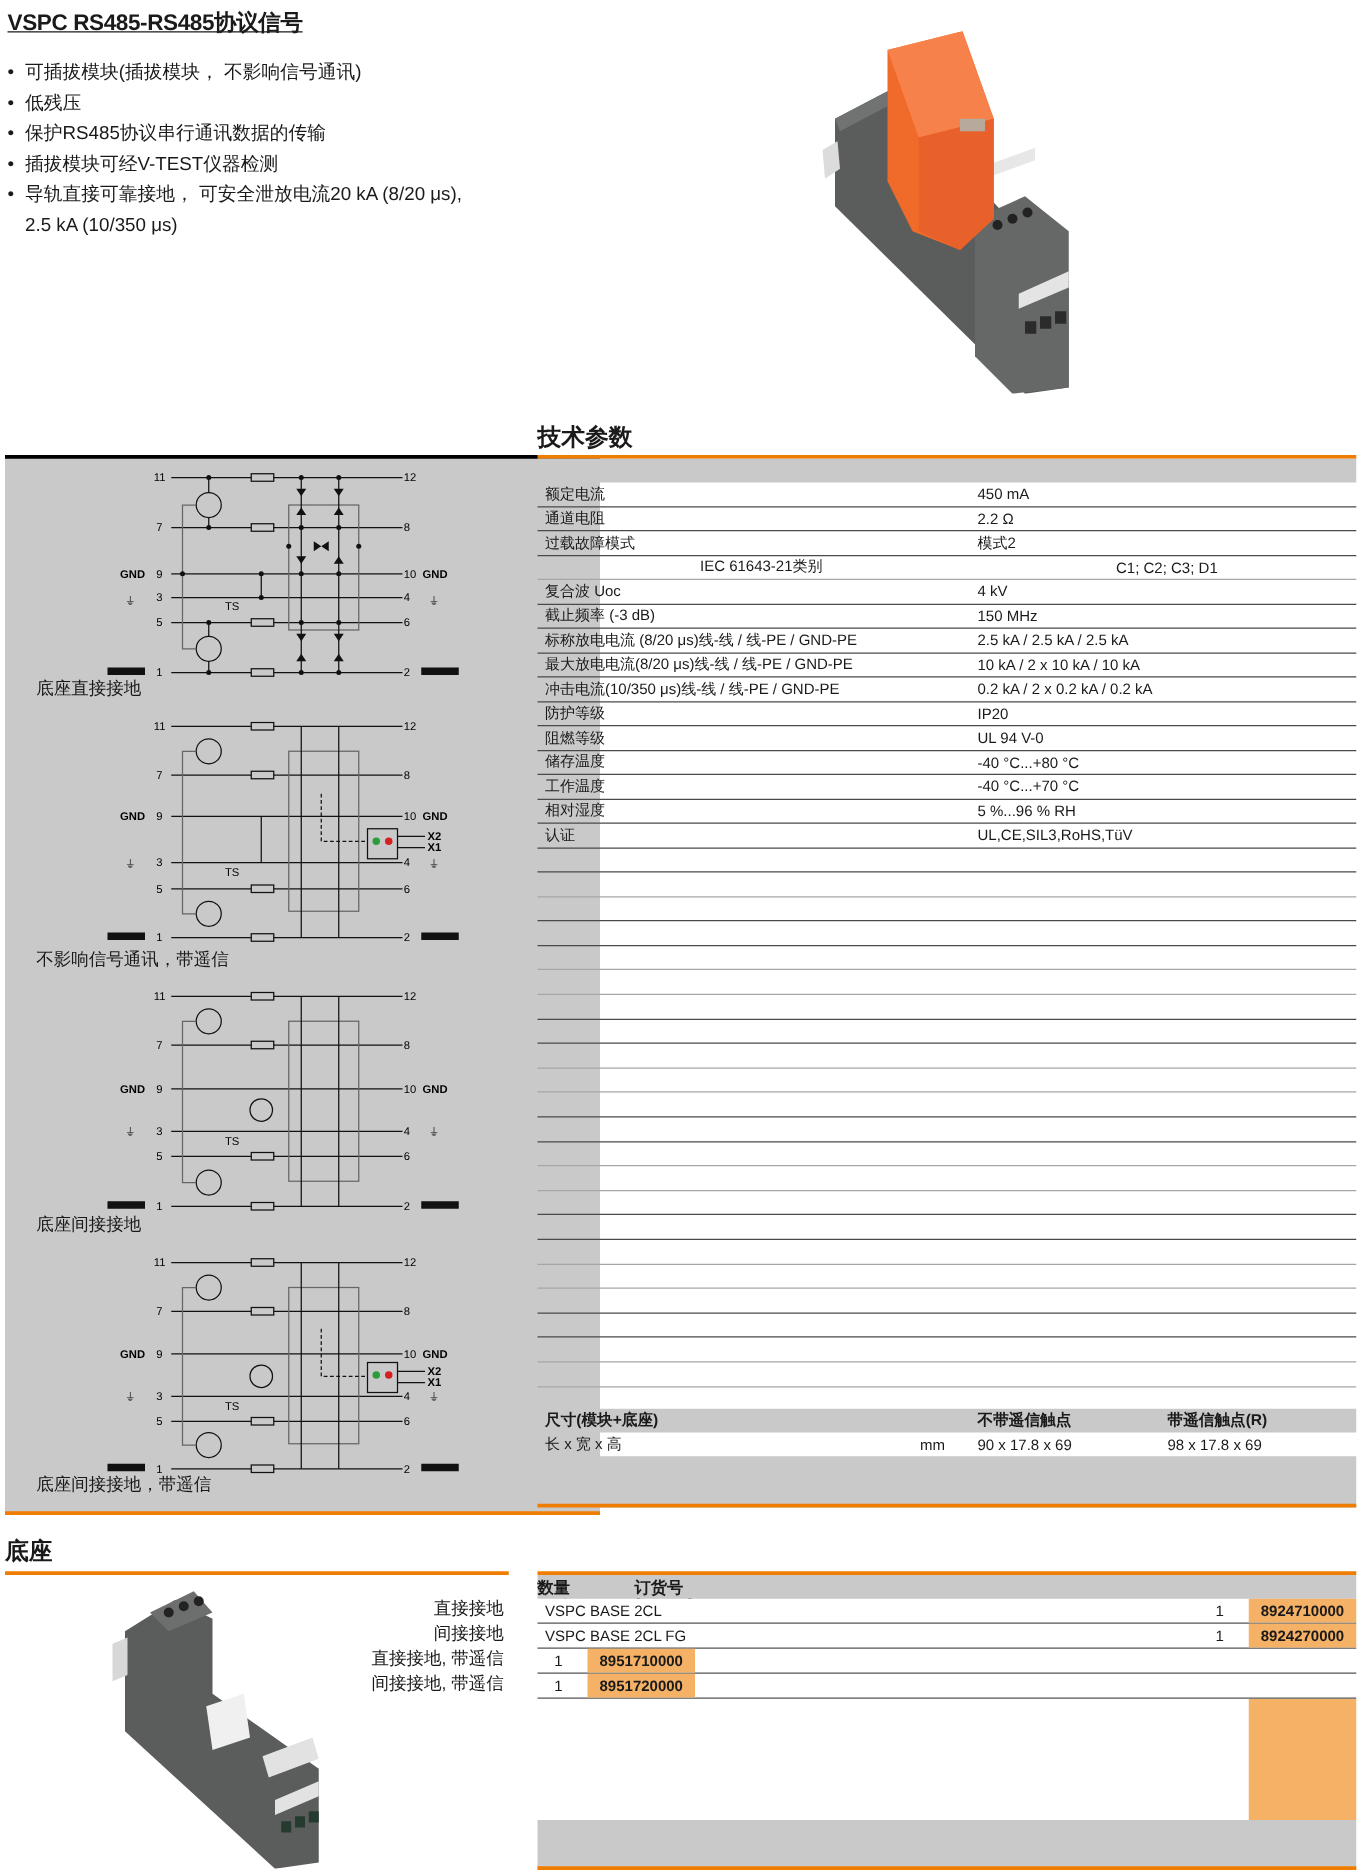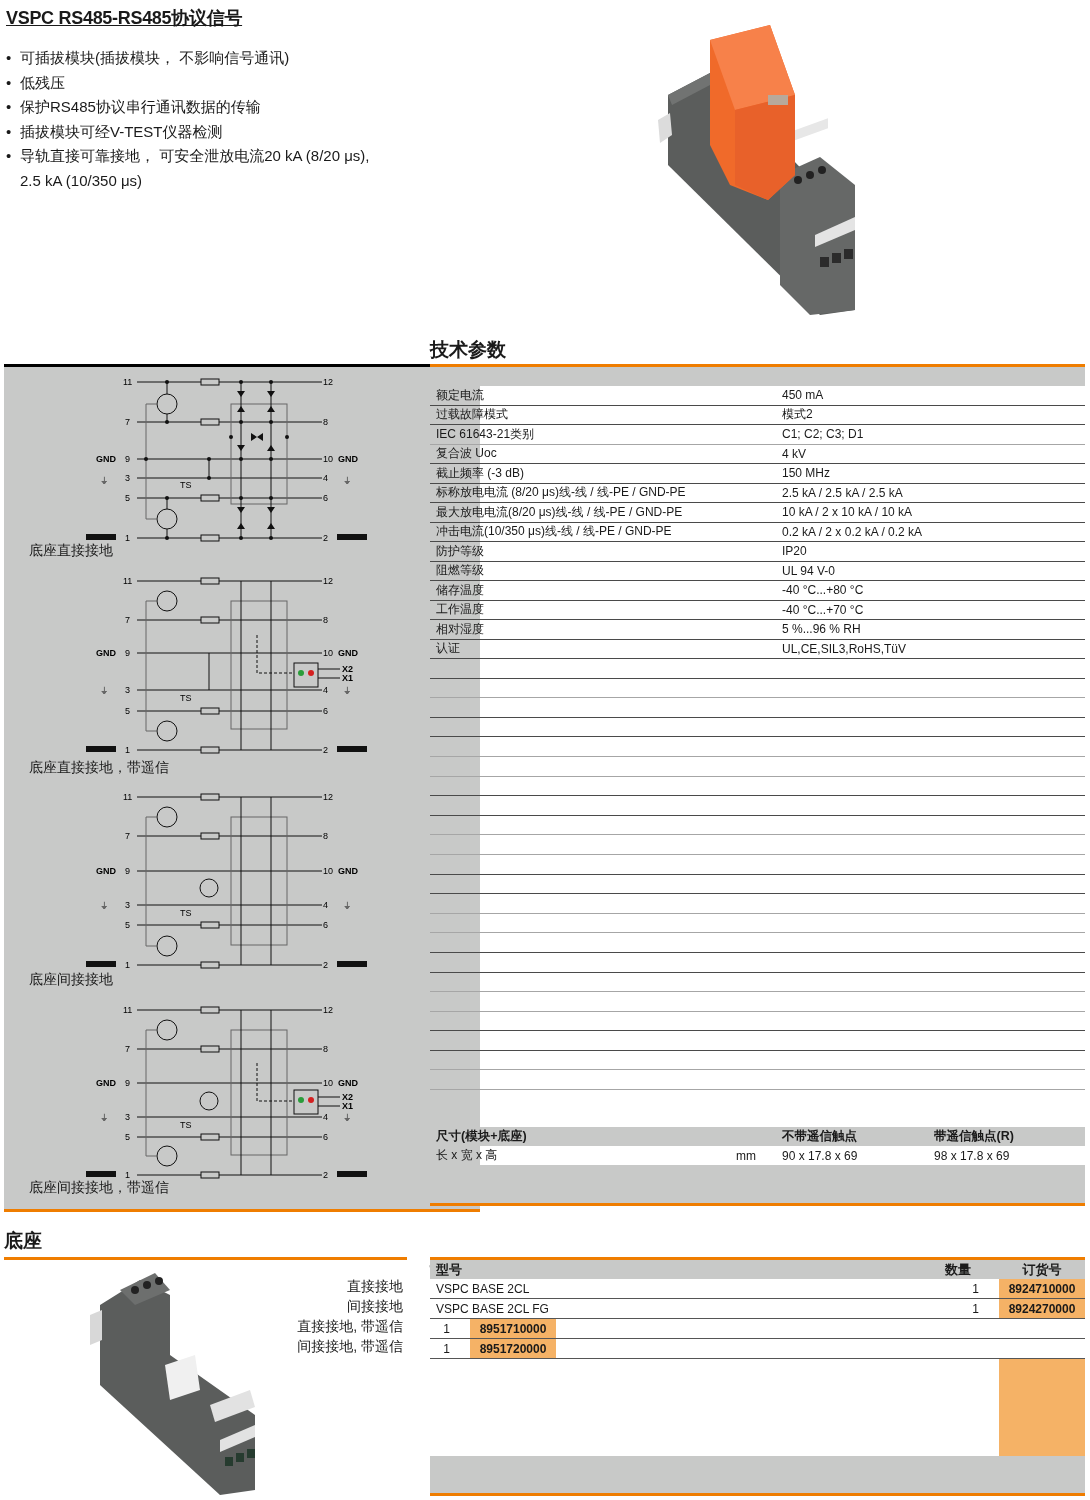--- a/index.html
+++ b/index.html
@@ -21,21 +21,21 @@
   .diag-caption { position: absolute; left: 25px; font-size: 14px; }
   .diag { position: absolute; left: 0; width: 403px; }
 
   
   .tp-title { left: 430px; top: 337px; }
   .tp-table { left: 430px; top: 364px; width: 655px; border-top: 3px solid #ef7d00; }
   .tp-head { height: 19px; background: #c8c9c8; }
   .tp-row { height: 18.5px; border-bottom: 1px solid #4a4a4a; display: flex; align-items: center; font-size: 12px; }
   .tp-row .k { width: 346px; padding-left: 6px; }
   .tp-row .v { flex: 1; }
-  .tp-row.light { border-bottom-color: #a6a6a6; }
+  .tp-row.light { border-bottom-color: #a6a6a6; text-align: center; }
 
   .dim-table { left: 430px; top: 1127px; width: 655px; }
   .dim-head { height: 19px; background: #c8c9c8; display: flex; align-items: center; font-size: 12.5px; font-weight: bold; }
   .dim-row { height: 19px; display: flex; align-items: center; font-size: 12px; }
   .dim-fill { height: 38px; background: #c8c9c8; border-bottom: 3px solid #ef7d00; }
   .c1 { width: 300px; padding-left: 6px; }
   .c2 { width: 46px; }
   .c3 { width: 152px; }
   .c4 { flex: 1; }
 
@@ -218,21 +218,21 @@
         <text x="334" y="79" font-weight="bold">GND</text>
         <text x="338" y="95" font-weight="bold">X2</text>
         <text x="338" y="104" font-weight="bold">X1</text>
         <text x="176" y="124">TS</text>
         <text x="97" y="117">⏚</text>
           <text x="340" y="117">⏚</text>
         <rect x="82" y="169" width="30" height="6" fill="#111"></rect>
           <rect x="333" y="169" width="30" height="6" fill="#111"></rect>
       </g>
     </svg>
-    <div class="diag-caption" style="top:182px">底座直接接地，带遥信</div>
+    <div class="diag-caption" style="top:182px">不影响信号通讯，带遥信</div>
   </div>
 
   <div class="diag" style="top:422px;height:210px">
     <svg width="403" height="190" viewBox="0 0 403 190">
       <g stroke="#111" stroke-width="1" fill="none">
         <line x1="133" y1="8" x2="318" y2="8"></line>
           <line x1="133" y1="47" x2="318" y2="47"></line>
         <line x1="133" y1="82" x2="318" y2="82"></line>
           <line x1="133" y1="116" x2="318" y2="116"></line>
         <line x1="133" y1="136" x2="318" y2="136"></line>
@@ -331,20 +331,24 @@
 
 <div class="abs h2 tp-title">技术参数</div>
 <div class="abs tp-table">
   <div class="tp-head"></div>
   <div id="tp-rows">
       <div class="tp-row">
         <span class="k">额定电流</span>
         <span class="v">450 mA</span>
       </div>
       <div class="tp-row">
+        <span class="k">通道电阻</span>
+        <span class="v">2.2 Ω</span>
+      </div>
+      <div class="tp-row">
         <span class="k">过载故障模式</span>
         <span class="v">模式2</span>
       </div>
       <div class="tp-row light">
         <span class="k">IEC 61643-21类别</span>
         <span class="v">C1; C2; C3; D1</span>
       </div>
       <div class="tp-row">
         <span class="k">复合波 Uoc</span>
         <span class="v">4 kV</span>
@@ -453,21 +457,20 @@
 <div class="abs base-list">
   <div>直接接地</div>
   <div>间接接地</div>
   <div>直接接地, 带遥信</div>
   <div>间接接地, 带遥信</div>
 </div>
 
 <div class="abs h2 od-title">订货数据(底座)</div>
 <div class="abs od-table">
   <div class="od-head">
-    <span class="m">型号</span>
     <span class="q">数量</span>
     <span class="o" style="padding-left:14px">订货号</span>
   </div>
   <div class="od-row">
     <span class="m">VSPC BASE 2CL</span>
     <span class="q">1</span>
     <span class="o">8924710000</span>
   </div>
   <div class="od-row">
     <span class="m">VSPC BASE 2CL FG</span>

